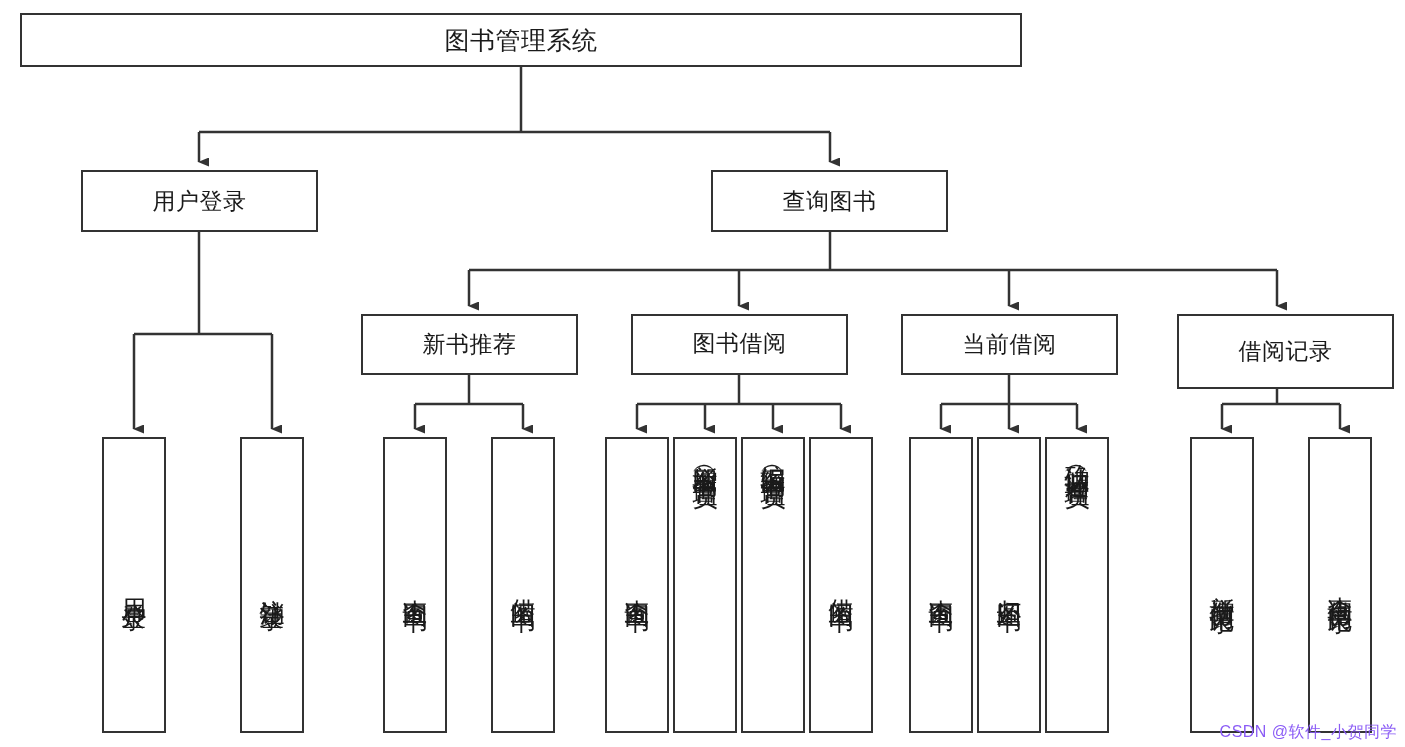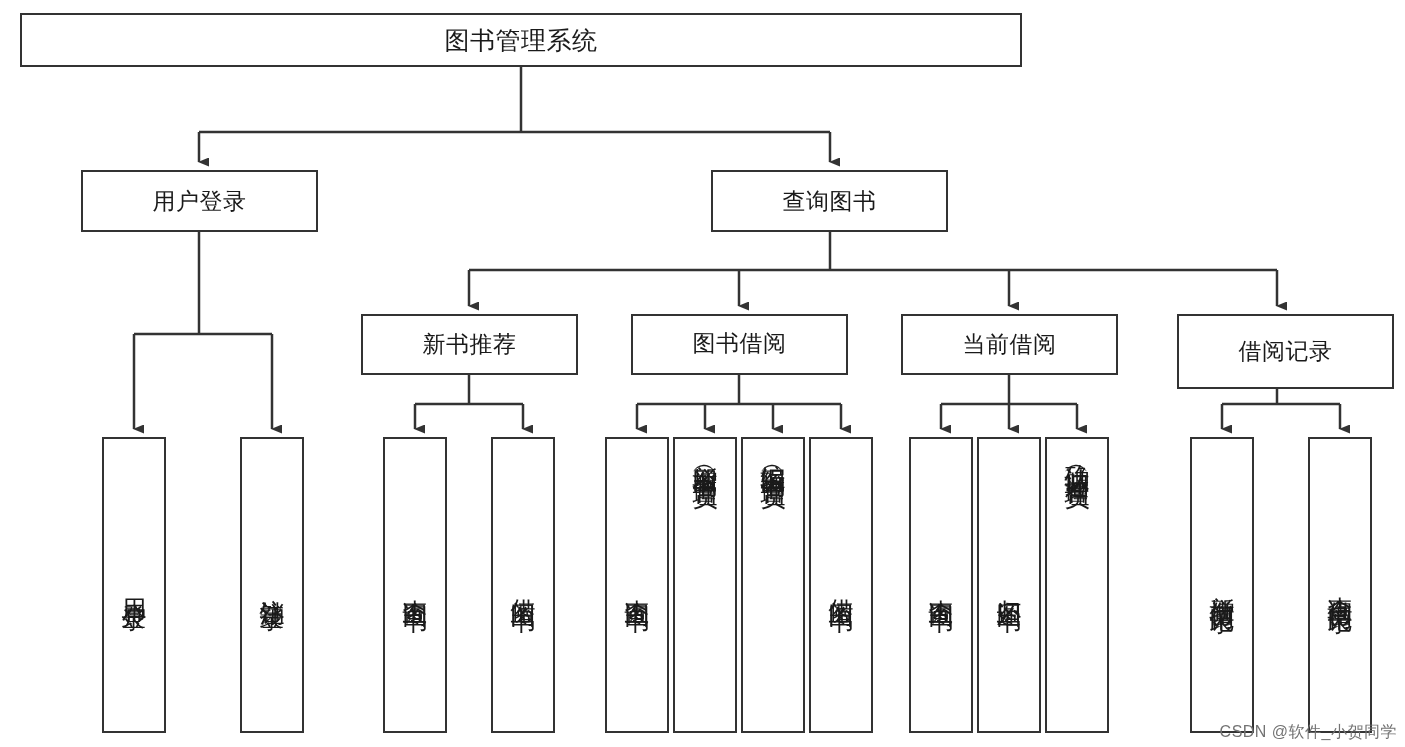--- a/index.html
+++ b/index.html
@@ -70,21 +70,21 @@
   }
   .leaf.leaf-mid {
     align-items: center;
     padding-top: 0;
   }
   #watermark {
     position: absolute;
     right: 8px;
     bottom: 4px;
     font-size: 16px;
-    color: #737373;
+    color: #8b5cf6;
     letter-spacing: 0.5px;
     z-index: 5;
     user-select: none;
     white-space: nowrap;
   }
 </style>
 </head>
 <body>
 
 <div id="diagram-root">

